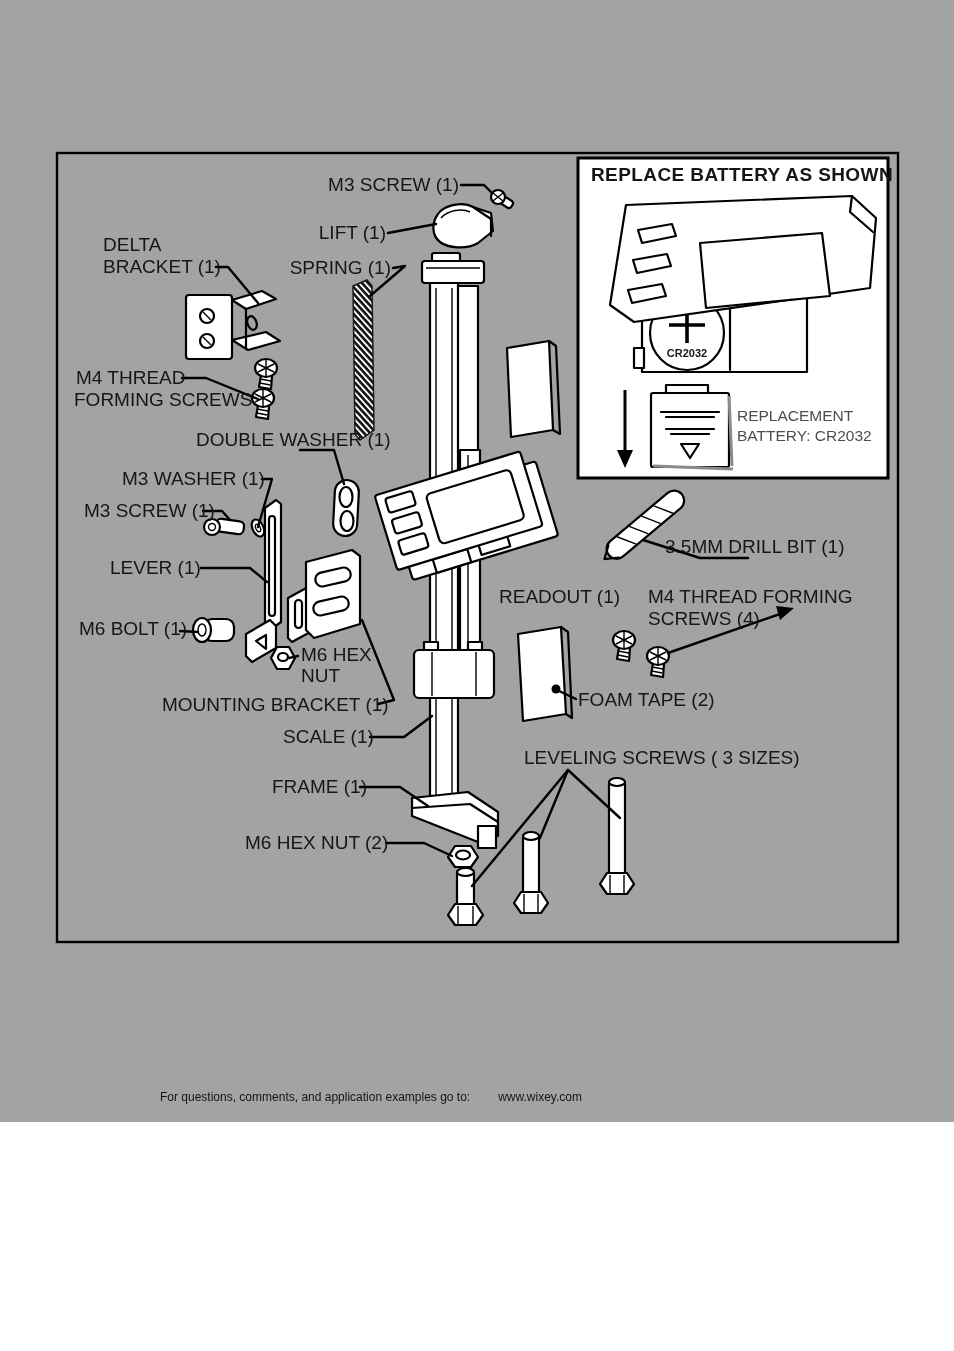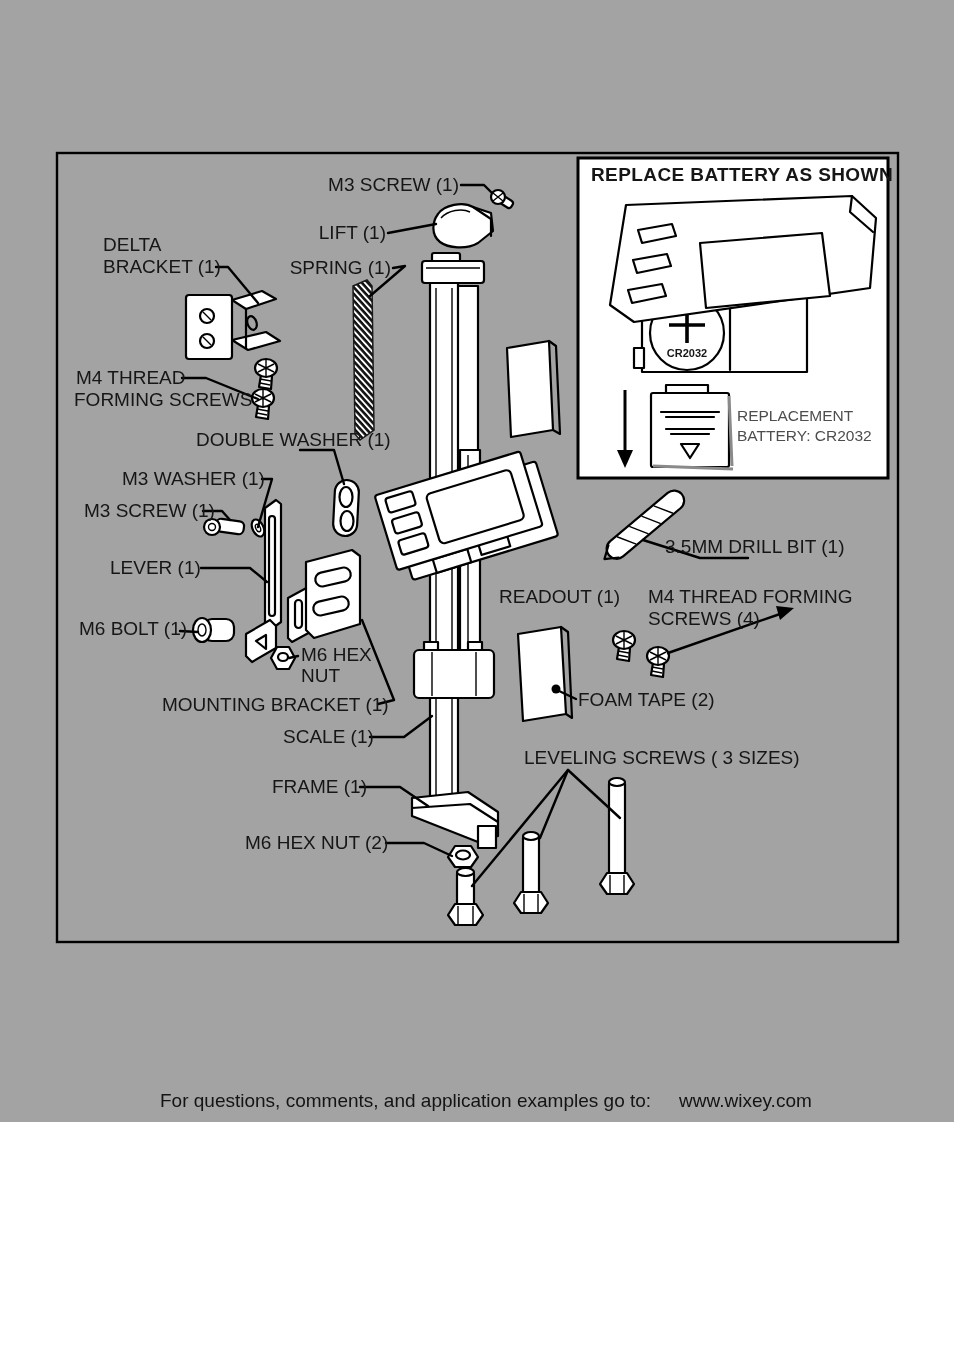--- a/index.html
+++ b/index.html
@@ -1,19 +1,19 @@
 <!DOCTYPE html>
 <html><head>
 <meta charset="utf-8">
 <style>
   html,body{margin:0;padding:0;background:#ffffff;}
   .page{position:relative;width:954px;height:1122px;background:#a3a3a3;overflow:hidden;
         font-family:"Liberation Sans",sans-serif;}
   .diagram-svg{position:absolute;left:0;top:0;}
-  .footer{position:absolute;left:160px;top:1090px;width:700px;font-size:19px;color:#141414;
+  .footer{position:absolute;left:160px;top:1090px;width:700px;font-size:12px;color:#141414;
           white-space:nowrap;}
   .footer .url{margin-left:28px;}
   .page-num{position:absolute;left:0;right:0;top:1212px;text-align:center;
             font-family:"DejaVu Serif",serif;font-size:17px;color:#141414;}
   text{font-family:"Liberation Sans",sans-serif;font-size:19px;fill:#161616;}
   .ttl{font-weight:bold;letter-spacing:.4px;}
   .gry{fill:#4d4d4d;font-size:15.5px;}
   .bat{font-size:11px;font-weight:bold;}
   .ln{stroke:#000;stroke-width:2.4;fill:none;stroke-linecap:round;stroke-linejoin:round;}
   .pt{stroke:#000;stroke-width:2.2;fill:#fff;stroke-linejoin:round;}

